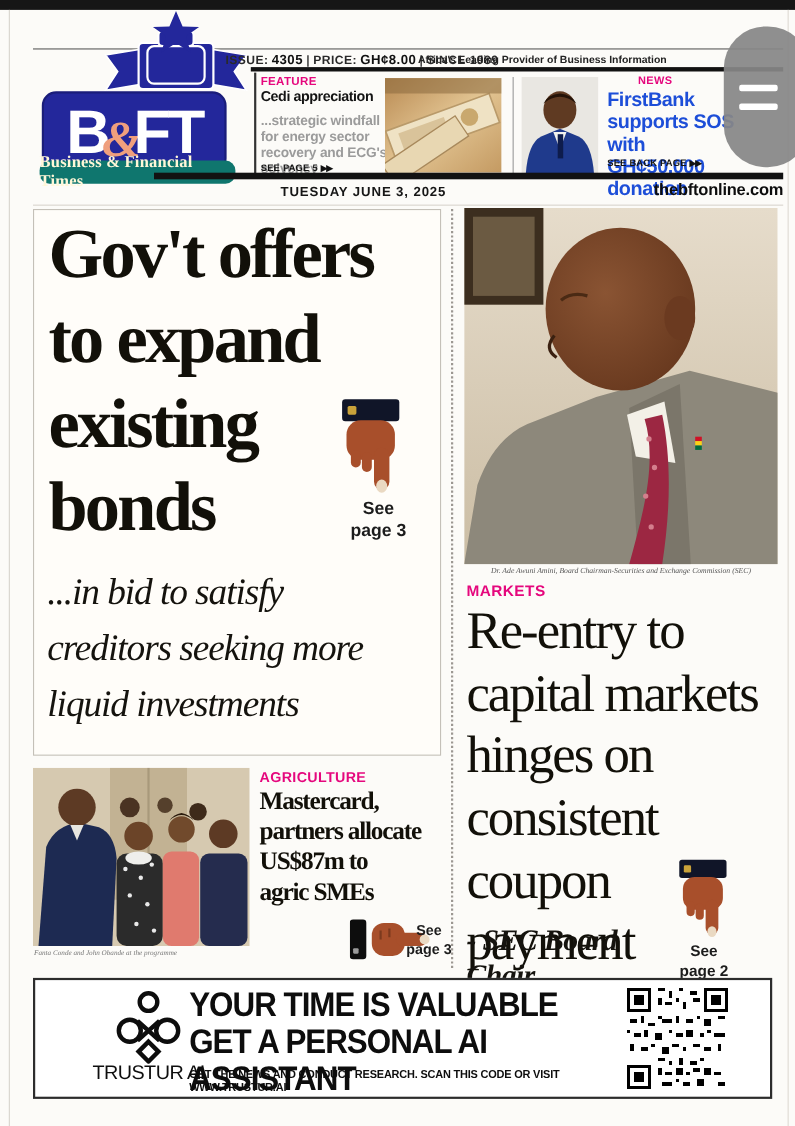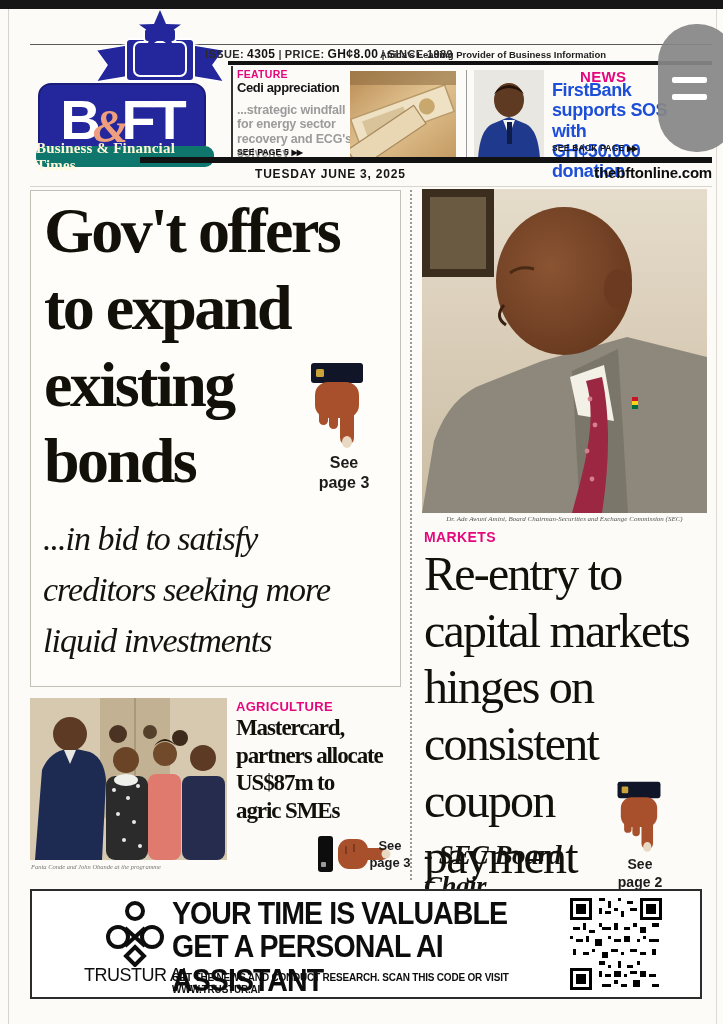--- a/index.html
+++ b/index.html
@@ -41,21 +41,21 @@
 
   
   .kicker{color:#e5077d;font-weight:800;}
   .t-feature-kicker{left:237px;top:68px;font-size:10.5px;letter-spacing:.3px;}
   .t-feature-title{left:237px;top:80px;width:115px;font-size:13px;font-weight:800;letter-spacing:-.4px;color:#141414;}
   .t-feature-dek{left:237px;top:103px;width:115px;font-size:12.5px;line-height:1.14;color:#9b9b9b;font-weight:bold;letter-spacing:-.2px;}
   .see-small{font-size:8.5px;font-weight:800;color:#151515;letter-spacing:.2px;}
   .t-feature-see{left:237px;top:147px;}
   .currency-photo{left:350px;top:71px;width:106px;height:86px;}
   .firstbank-photo{left:474px;top:70px;width:70px;height:88px;}
-  .t-news-kicker{left:552px;top:68px;font-size:15px;letter-spacing:.3px;padding-left:28px;}
+  .t-news-kicker{left:552px;top:68px;font-size:10px;letter-spacing:.3px;padding-left:28px;}
   .t-news-title{left:552px;top:80px;width:150px;font-size:18px;font-weight:800;line-height:1.13;letter-spacing:-.4px;color:#1d4ed8;}
   .t-news-see{left:552px;top:143px;}
   .arrows{font-size:8px;letter-spacing:-1px;color:#111;}
 
   
   .menu-pill{left:658px;top:24px;width:78px;height:128px;background:rgba(134,134,134,.93);
              border-radius:38px;z-index:40;display:flex;flex-direction:column;gap:11px;
              align-items:flex-start;justify-content:center;padding-left:14px;box-sizing:border-box;cursor:pointer;}
   .menu-pill .bar{width:35px;height:6px;background:#fff;border-radius:2px;}
 

